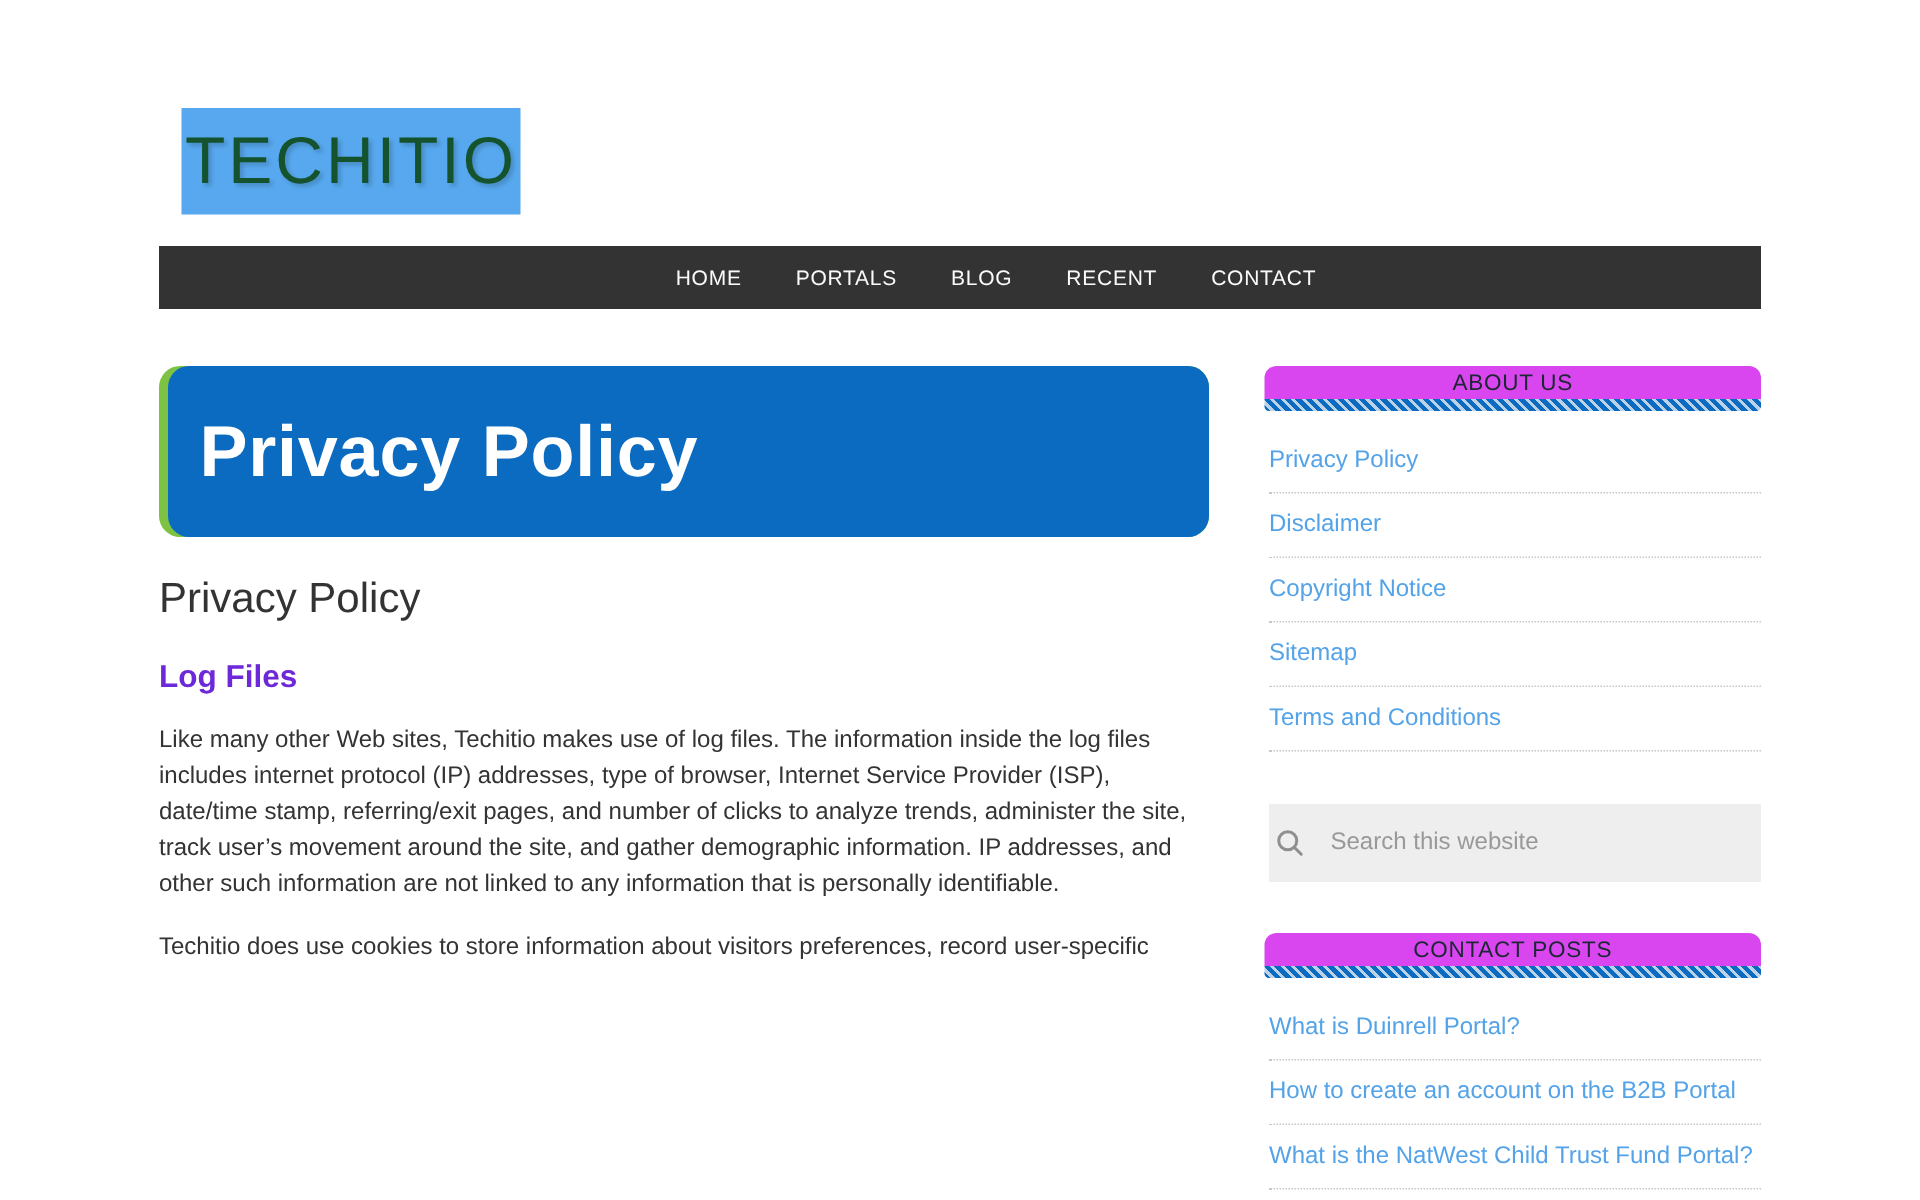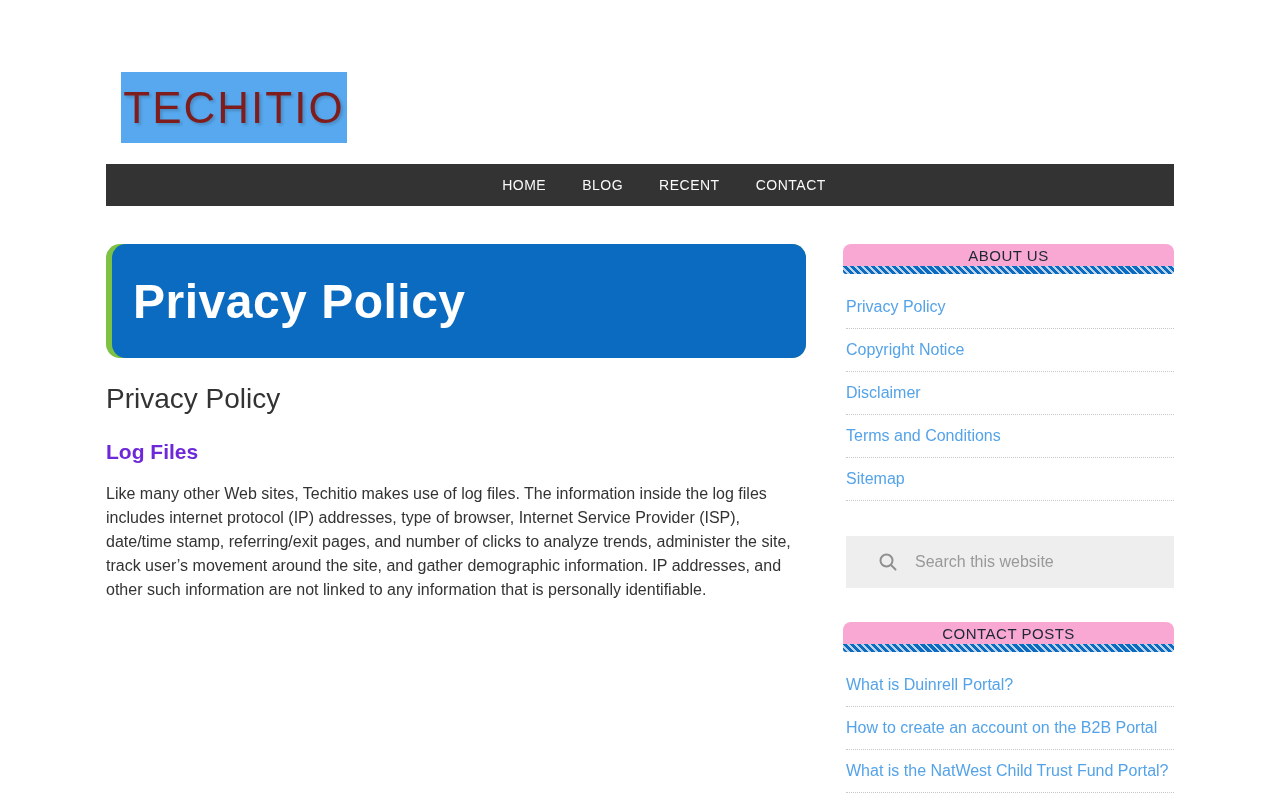--- a/index.html
+++ b/index.html
@@ -11,21 +11,21 @@
   .container { width: 1068px; margin: 0 auto; }
 
   
   .site-header { padding-top: 72px; }
   .logo-box {
     margin-left: 15px; width: 226px; height: 71px;
     background: #57a8ee; display: flex; align-items: center; justify-content: center;
     cursor: pointer;
   }
   .logo-text {
-    color: #7f1d1d; font-size: 44px; letter-spacing: 2px; line-height: 1;
+    color: #14532d; font-size: 44px; letter-spacing: 2px; line-height: 1;
     text-shadow: 2px 2px 3px rgba(0,0,0,0.18);
   }
 
   
   .main-nav {
     margin-top: 21px; height: 42px; background: #333333;
     display: flex; justify-content: center; align-items: stretch; padding-left: 48px;
   }
   .main-nav a {
     display: block; color: #fafafa; font-size: 14px; letter-spacing: 0.5px;
@@ -48,37 +48,37 @@
     letter-spacing: 0.5px;
   }
 
   
   .entry h2 { font-size: 28px; font-weight: 400; color: #333; margin: 24px 0 0; line-height: 1.2; }
   .entry h3 { font-size: 21px; font-weight: 700; color: #6d28d9; margin: 24px 0 0; line-height: 24px; }
   .entry p  { font-size: 16px; color: #333; margin: 18px 0 0; line-height: 24px; }
 
   
   .widget-title-bar {
-    background: #f9a8d4; border-radius: 8px 8px 0 0; text-align: center;
+    background: #d946ef; border-radius: 8px 8px 0 0; text-align: center;
   }
   .widget-title {
     margin: 0; padding: 3px 0 2px; display: block;
     color: #1c2733; font-size: 15px; font-weight: 400; letter-spacing: 0.5px;
   }
   .widget-hatch {
     height: 8px; border-radius: 0 0 3px 3px;
     background: repeating-linear-gradient(45deg, #0b6bc0 0px, #0b6bc0 3px, #bcd2e8 3px, #bcd2e8 5px);
   }
   .widget-list { list-style: none; margin: 12px 0 0; padding: 0 0 0 3px; }
   .widget-list li { border-bottom: 1px dotted #c8c8c8; padding: 12px 0; }
   .widget-list a { color: #54a3e8; font-size: 16px; text-decoration: none; }
 
   
   .search-form { margin: 35px 0 0 3px; }
-  .search-box { background: #eeeeee; height: 52px; display: flex; align-items: center; padding-left: 32px; }
+  .search-box { background: #eeeeee; height: 52px; display: flex; align-items: center; padding-left: 4px; }
   .search-icon { display: flex; align-items: center; }
   .search-input {
     flex: 1; border: 0; background: transparent; outline: none;
     font-family: "Liberation Sans", sans-serif; font-size: 16px; color: #777;
     padding: 0 10px 0 17px; height: 100%;
   }
   .search-input::placeholder { color: #999; opacity: 1; }
 
   .recent-widget { margin-top: 34px; }
 </style>
@@ -88,56 +88,58 @@
 <div class="container">
 
   <header class="site-header">
     <div class="logo-box">
       <span class="logo-text">TECHITIO</span>
     </div>
   </header>
 
   <nav class="main-nav">
     <a href="#">HOME</a>
+    <a href="#">PORTALS</a>
     <a href="#">BLOG</a>
     <a href="#">RECENT</a>
     <a href="#">CONTACT</a>
   </nav>
 
   <div class="content-wrap">
 
     <main class="main-col">
       <div class="banner">
         <div class="banner-inner">
           <h1 class="banner-title">Privacy Policy</h1>
         </div>
       </div>
 
       <article class="entry">
         <h2>Privacy Policy</h2>
 
         <h3>Log Files</h3>
         <p>Like many other Web sites, Techitio makes use of log files. The information inside the log files includes internet protocol (IP) addresses, type of browser, Internet Service Provider (ISP), date/time stamp, referring/exit pages, and number of clicks to analyze trends, administer the site, track user’s movement around the site, and gather demographic information. IP addresses, and other such information are not linked to any information that is personally identifiable.</p>
 
+        <p>Techitio does use cookies to store information about visitors preferences, record user-specific</p>
       </article>
     </main>
 
     <aside class="sidebar">
 
       <section class="about-widget">
         <div class="widget-title-bar">
           <span class="widget-title">ABOUT US</span>
         </div>
         <div class="widget-hatch"></div>
         <ul class="widget-list">
           <li><a href="#">Privacy Policy</a></li>
+          <li><a href="#">Disclaimer</a></li>
           <li><a href="#">Copyright Notice</a></li>
-          <li><a href="#">Disclaimer</a></li>
+          <li><a href="#">Sitemap</a></li>
           <li><a href="#">Terms and Conditions</a></li>
-          <li><a href="#">Sitemap</a></li>
         </ul>
       </section>
 
       <form class="search-form">
         <div class="search-box">
           <span class="search-icon">
             <svg width="20" height="20" viewBox="0 0 20 20" fill="none">
               <circle cx="8.5" cy="8.5" r="6" stroke="#8f8f8f" stroke-width="2"></circle>
               <line x1="13" y1="13" x2="17.5" y2="17.5" stroke="#8f8f8f" stroke-width="2" stroke-linecap="round"></line>
             </svg>

